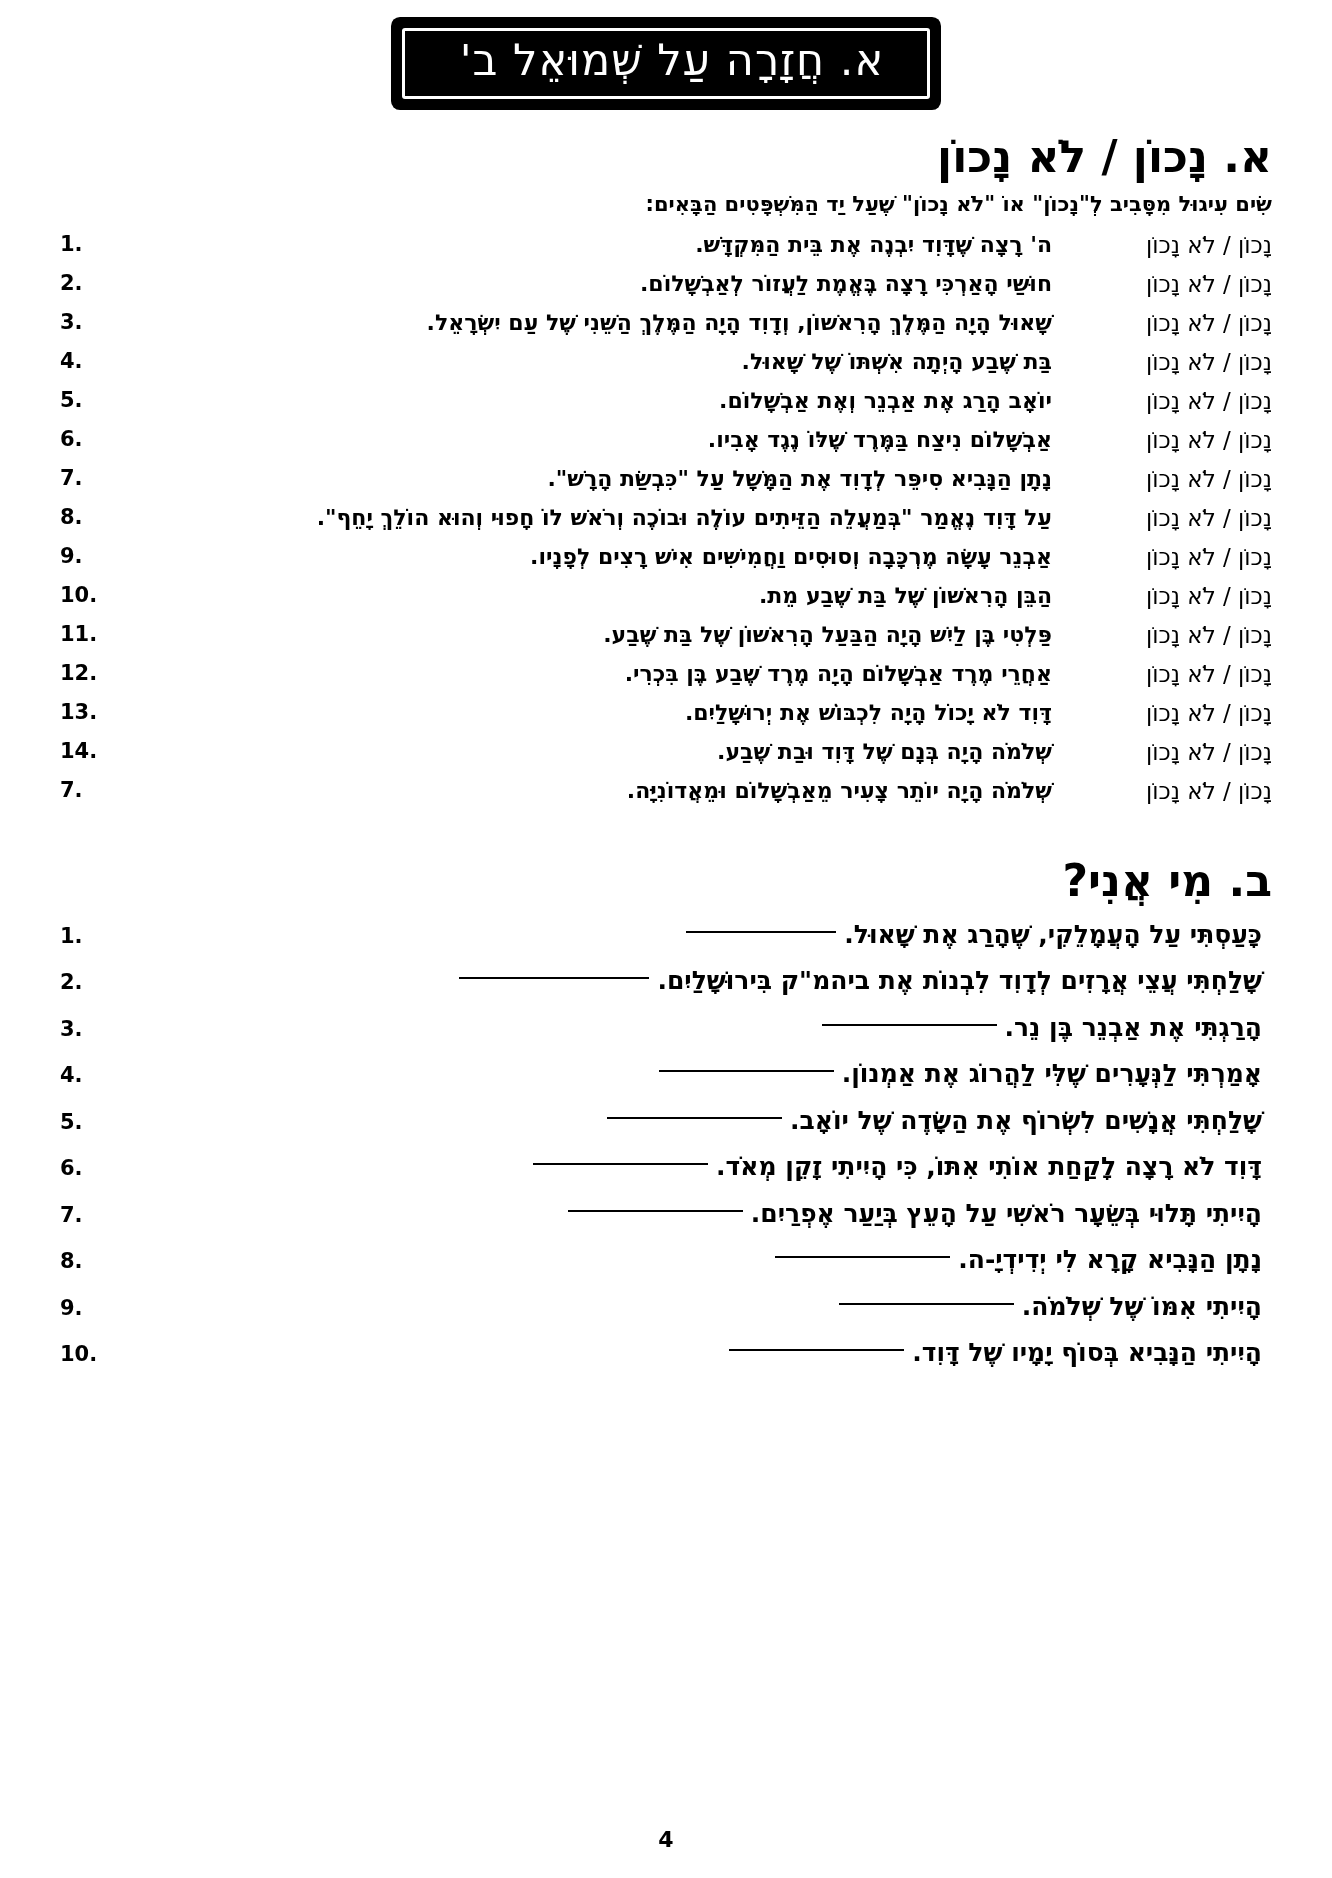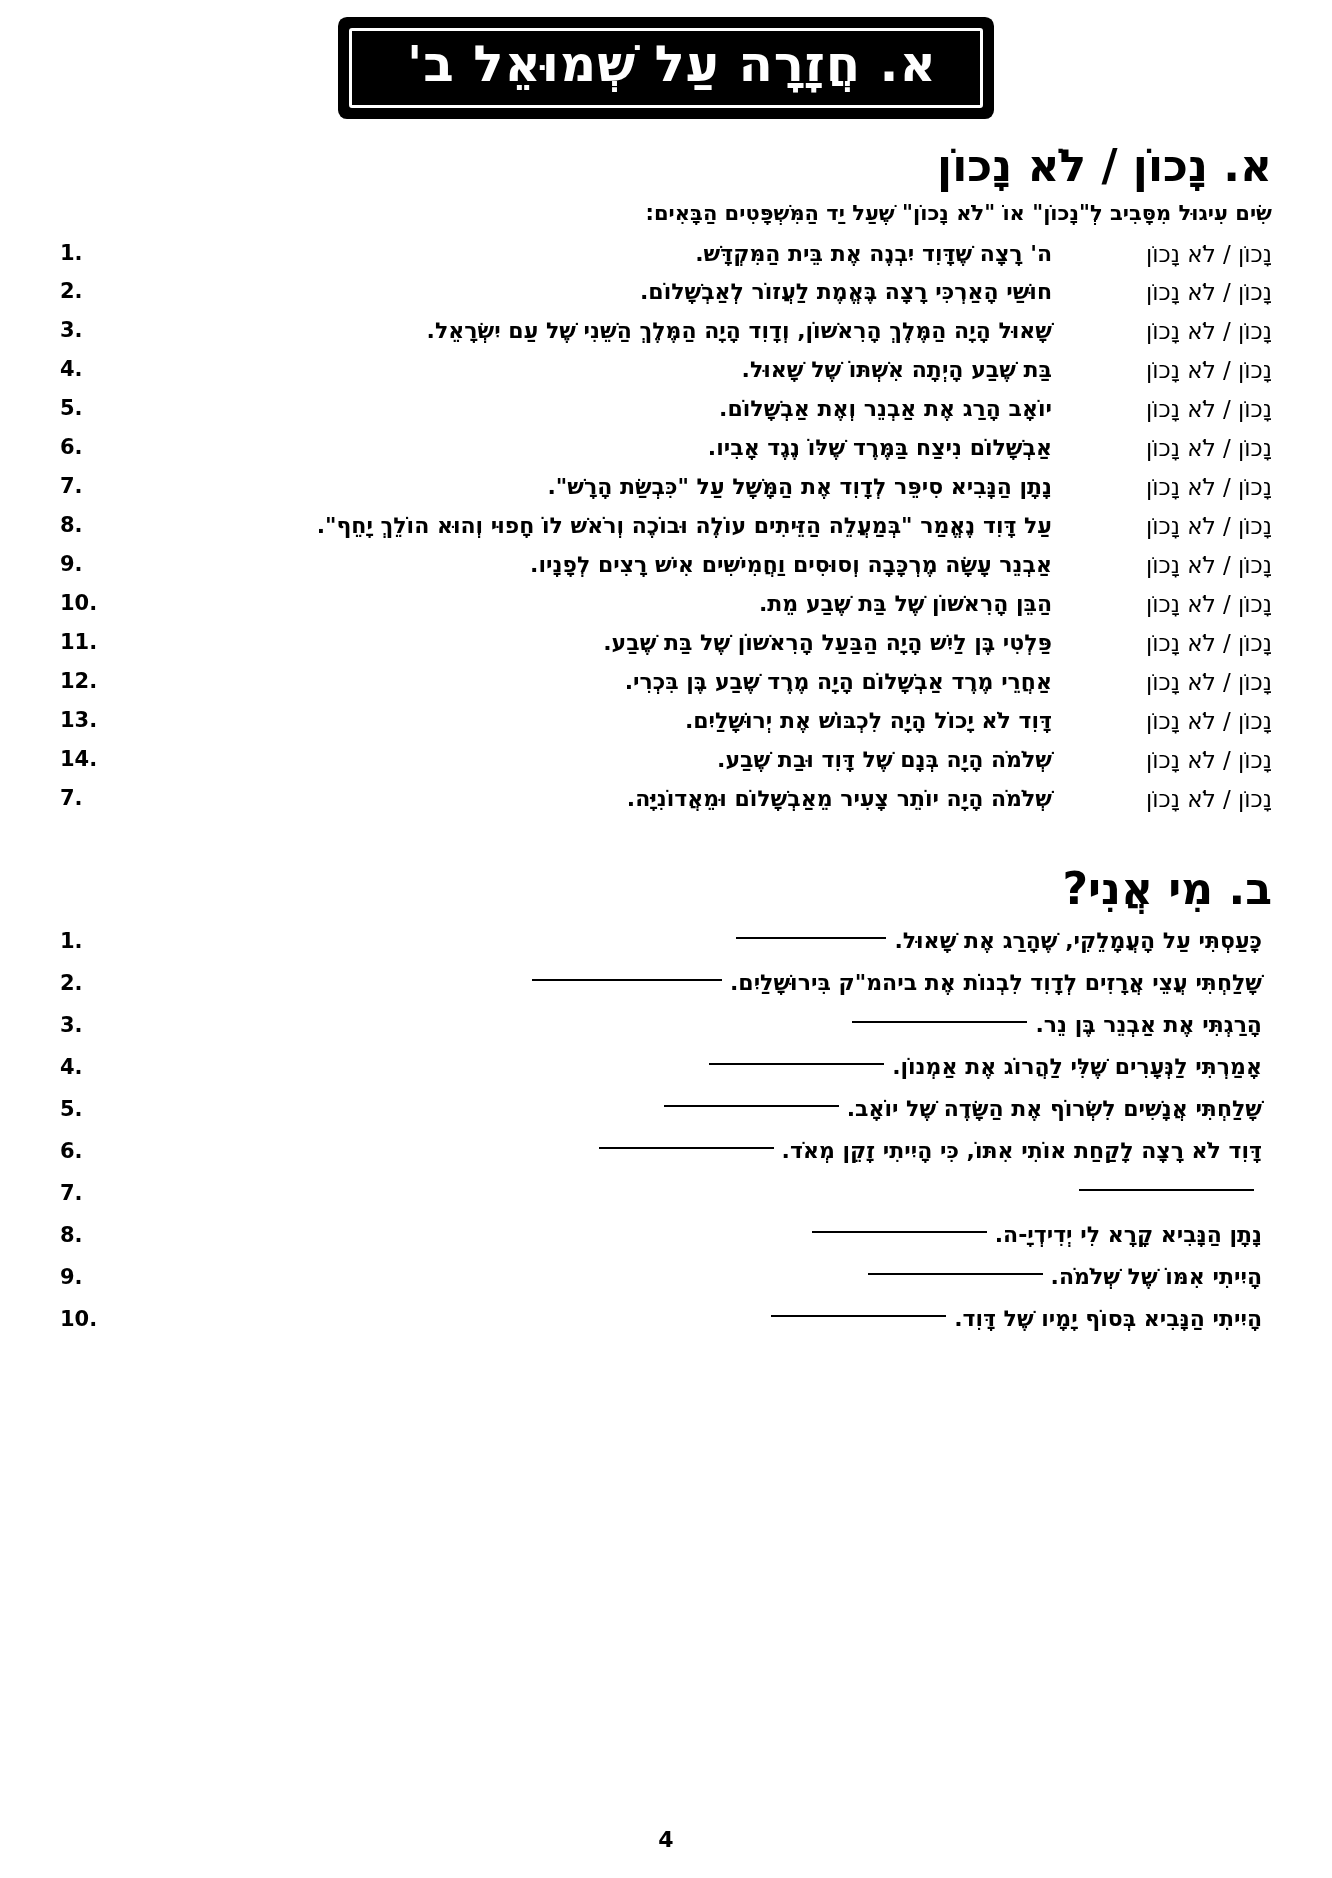--- a/index.html
+++ b/index.html
@@ -40,22 +40,22 @@
   .banner::before {
     content: "";
     position: absolute;
     left: 6px; right: 6px; top: 6px; bottom: 6px;
     border: 3px solid #ffffff;
     border-radius: 3px;
     pointer-events: none;
   }
   .banner-text {
     position: relative;
-    font-size: 50px;
-    font-weight: bold;
+    font-size: 43px;
+    font-weight: normal;
     letter-spacing: 1px;
     line-height: 1.15;
     white-space: nowrap;
     font-family: "DejaVu Sans", sans-serif;
     margin-left: 12px;
   }
 
   
   .section-heading {
     text-align: right;
@@ -130,21 +130,21 @@
   .who-num {
     width: 46px;
     flex: 0 0 46px;
     text-align: left;
     font-size: 21px;
     font-weight: bold;
     direction: ltr;
   }
   .who-body {
     flex: 1 1 auto;
-    font-size: 22px;
+    font-size: 25px;
     font-weight: bold;
     direction: rtl;
     padding-right: 10px;
     line-height: 1.5;
   }
   .blank-line {
     display: inline-block;
     border-bottom: 2px solid #000;
     height: 0;
     vertical-align: middle;
@@ -317,21 +317,21 @@
 
     <div class="who-row">
       <div class="who-body">
         <span>דָּוִד לֹא רָצָה לָקַחַת אוֹתִי אִתּוֹ, כִּי הָיִיתִי זָקֵן מְאֹד.</span><span class="blank-line bl-med"></span>
       </div>
       <div class="who-num">6.</div>
     </div>
 
     <div class="who-row">
       <div class="who-body">
-        <span class="blank-line bl-med"></span>
+        <span>הָיִיתִי תָּלוּי בְּשֵׂעָר רֹאשִׁי עַל הָעֵץ בְּיַעַר אֶפְרַיִם.</span><span class="blank-line bl-med"></span>
       </div>
       <div class="who-num">7.</div>
     </div>
 
     <div class="who-row">
       <div class="who-body">
         <span>נָתָן הַנָּבִיא קָרָא לִי יְדִידְיָ-ה.</span><span class="blank-line bl-med"></span>
       </div>
       <div class="who-num">8.</div>
     </div>

